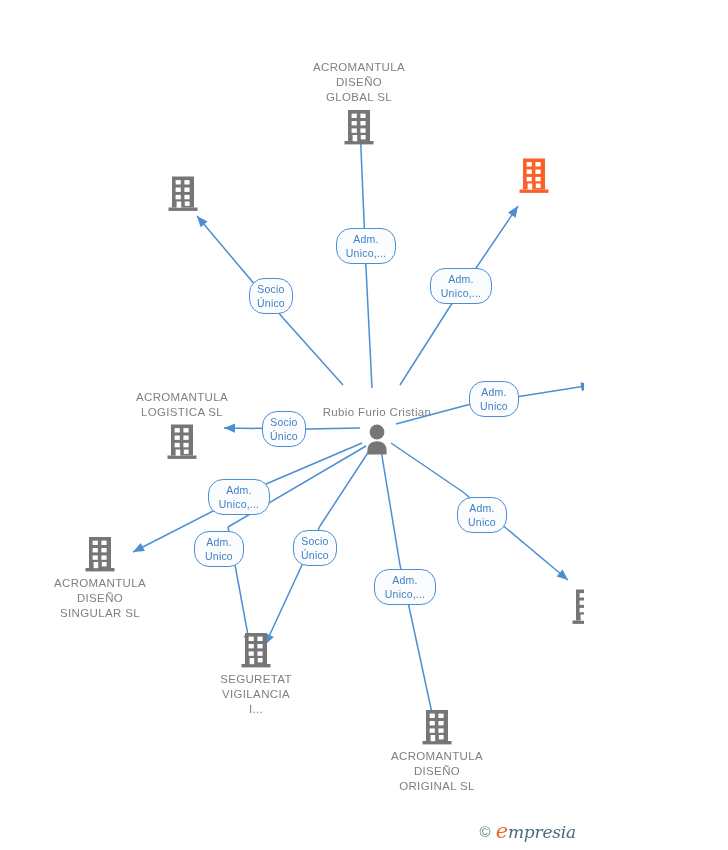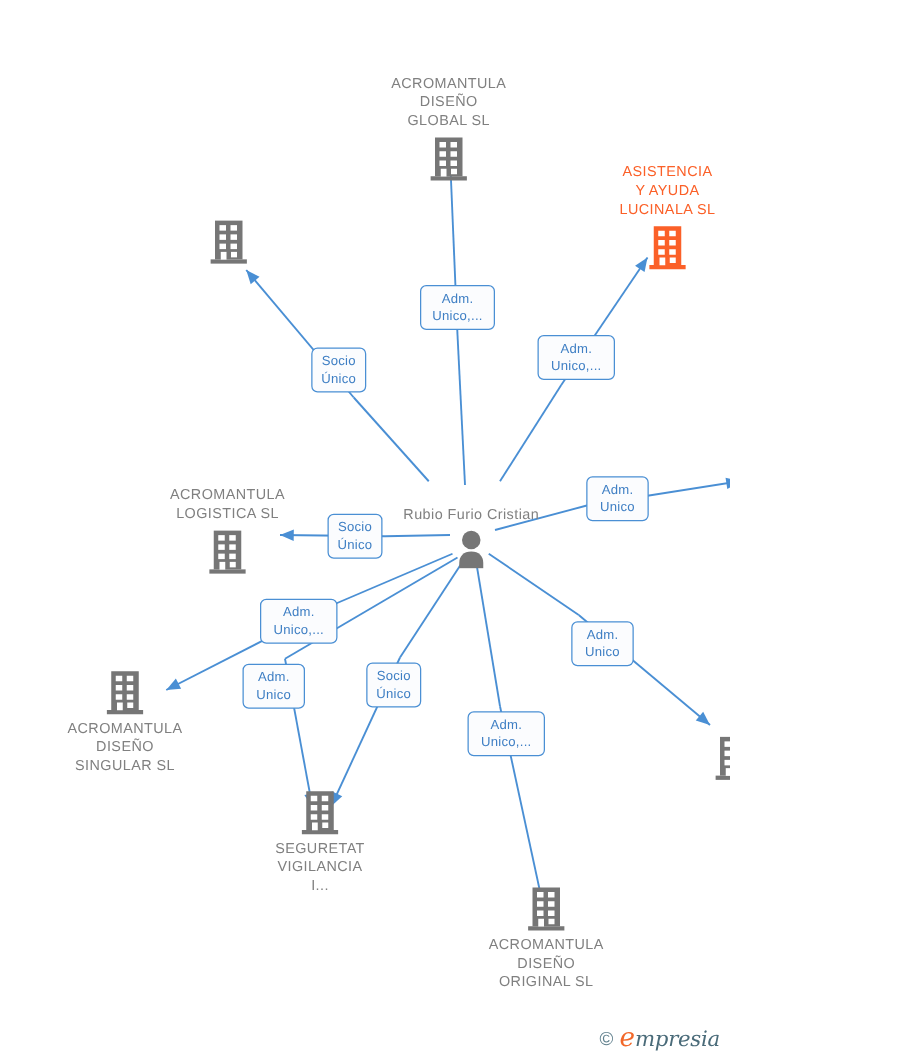--- a/index.html
+++ b/index.html
@@ -47,21 +47,21 @@
   .node.label-top .node-icon { margin-top: 3px; }
   .node.label-bottom .node-icon { margin-bottom: 3px; }
 
   
   .chip {
     position: absolute;
     transform: translate(-50%, -50%);
     box-sizing: border-box;
     background: #fbfcfe;
     border: 1.3px solid #4a8fd4;
-    border-radius: 5px;
+    border-radius: 15px;
     color: #3f7fc4;
     font-size: 10.5px;
     line-height: 14px;
     text-align: center;
     padding: 3px 5px;
     white-space: pre-line;
     letter-spacing: 0.2px;
   }
 
   
@@ -161,23 +161,20 @@
     <rect x="17.4" y="5.6" width="5.2" height="4.4" fill="#ffffff"></rect>
     <rect x="8.6" y="13" width="5.2" height="4.4" fill="#ffffff"></rect>
     <rect x="17.4" y="13" width="5.2" height="4.4" fill="#ffffff"></rect>
     <rect x="8.6" y="20.4" width="5.2" height="4.4" fill="#ffffff"></rect>
     <rect x="17.4" y="20.4" width="5.2" height="4.4" fill="#ffffff"></rect>
     <rect x="9.6" y="27" width="4.6" height="6.2" fill="#ffffff"></rect>
     <rect x="17.8" y="27" width="4.8" height="4.4" fill="#ffffff"></rect>
   </svg>
       </div>
       <div class="node label-top" style="left: 534px; top: 174px;">
-        <div class="node-label" style="color:#fb6028">ASISTENCIA
-Y AYUDA
-LUCINALA  SL</div>
         <svg class="node-icon" width="32" height="38" viewBox="0 0 32 38">
     <rect x="5" y="2" width="22" height="31" fill="#fb6028"></rect>
     <rect x="1.5" y="33" width="29" height="3.4" fill="#fb6028"></rect>
     <rect x="8.6" y="5.6" width="5.2" height="4.4" fill="#ffffff"></rect>
     <rect x="17.4" y="5.6" width="5.2" height="4.4" fill="#ffffff"></rect>
     <rect x="8.6" y="13" width="5.2" height="4.4" fill="#ffffff"></rect>
     <rect x="17.4" y="13" width="5.2" height="4.4" fill="#ffffff"></rect>
     <rect x="8.6" y="20.4" width="5.2" height="4.4" fill="#ffffff"></rect>
     <rect x="17.4" y="20.4" width="5.2" height="4.4" fill="#ffffff"></rect>
     <rect x="9.6" y="27" width="4.6" height="6.2" fill="#ffffff"></rect>

